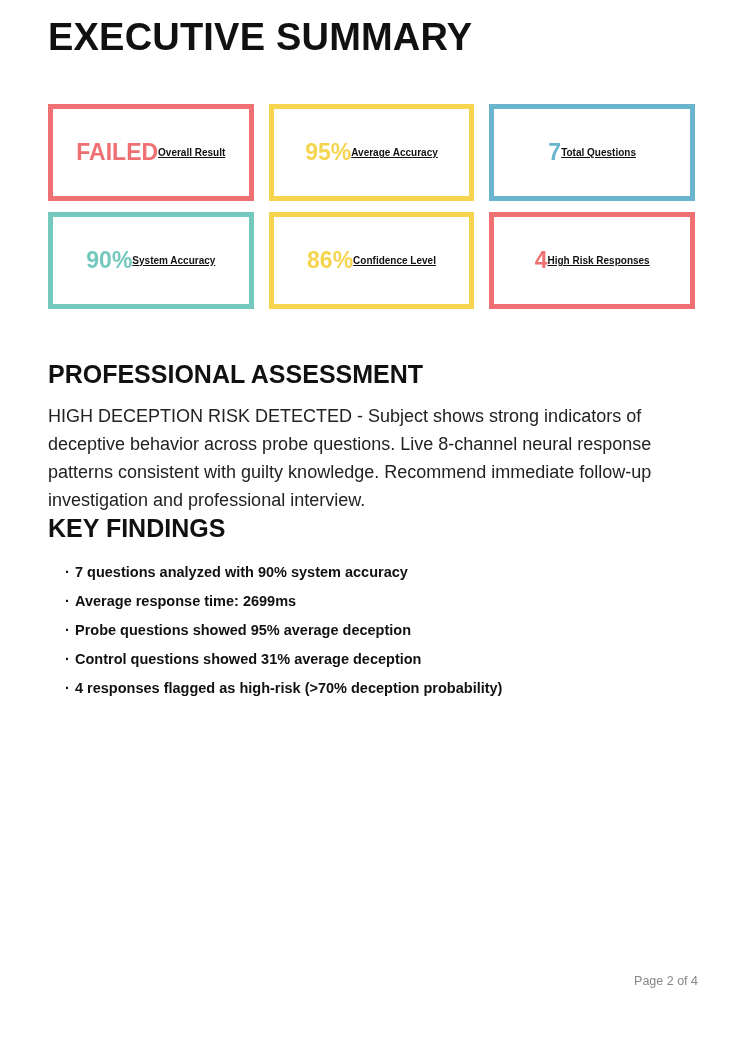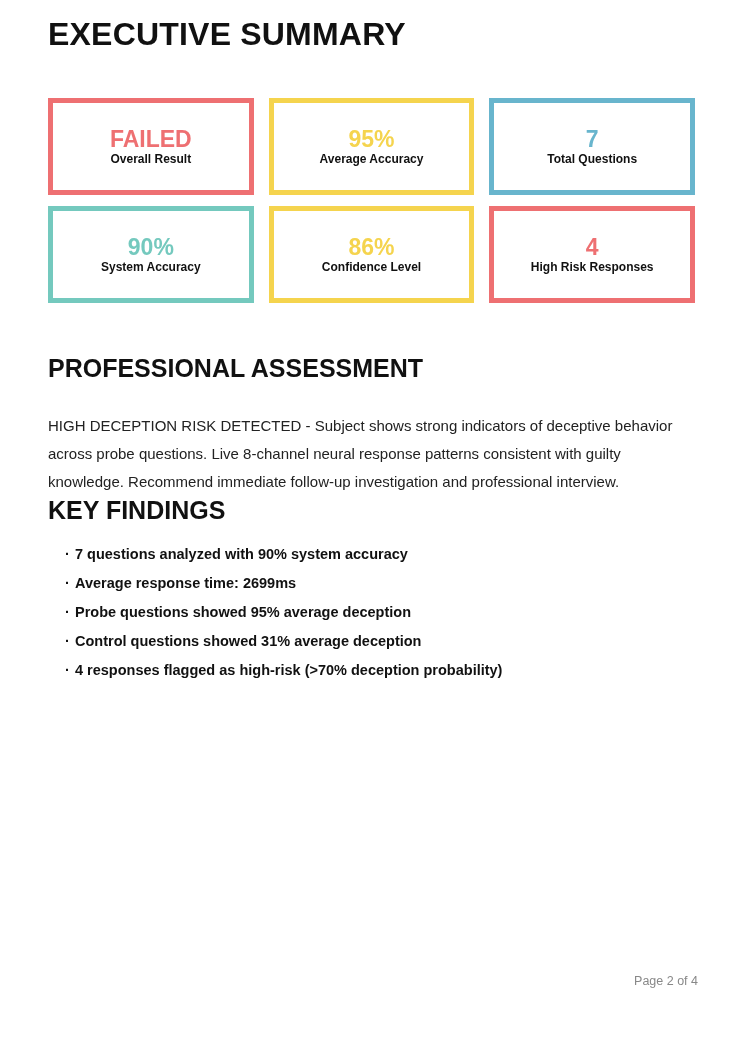--- a/index.html
+++ b/index.html
@@ -12,60 +12,61 @@
     color: #1a1a1a;
     overflow: hidden;
   }
   .page {
     padding: 0 48px;
     position: relative;
     height: 100%;
   }
   .page-title {
     margin-top: 16px;
-    font-size: 32px;
+    font-size: 38px;
     font-weight: 700;
     letter-spacing: 0.2px;
     color: #111111;
   }
   .cards-grid {
     margin-top: 45px;
     display: grid;
     grid-template-columns: repeat(3, 1fr);
     column-gap: 15px;
     row-gap: 11px;
   }
   .stat-card {
     height: 97px;
     border: 5px solid #f9a8d4;
     background: #ffffff;
     display: flex;
-    flex-direction: column;
+    flex-direction: row;
     align-items: center;
     justify-content: center;
   }
   .stat-value {
     font-size: 23px;
     font-weight: 700;
     line-height: 1.1;
   }
   .stat-label {
-    font-size: 12px;
+    font-size: 10px;
     font-weight: 700;
     color: #111111;
+    text-decoration: underline;
   }
   .section-heading {
     font-size: 25px;
     font-weight: 700;
     color: #111111;
   }
   .assessment-heading { margin-top: 51px; }
   .assessment-paragraph {
-    margin-top: 29px;
-    font-size: 15px;
+    margin-top: 13px;
+    font-size: 18px;
     font-weight: 400;
     line-height: 28px;
     color: #222222;
   }
   .findings-heading { }
   .findings-list {
     margin-top: 15px;
     list-style: none;
   }
   .findings-list li {

